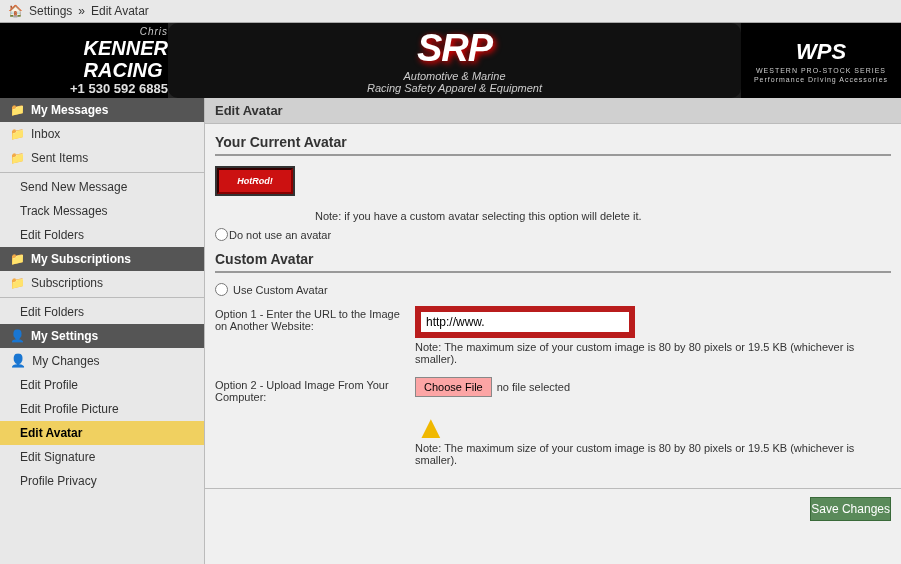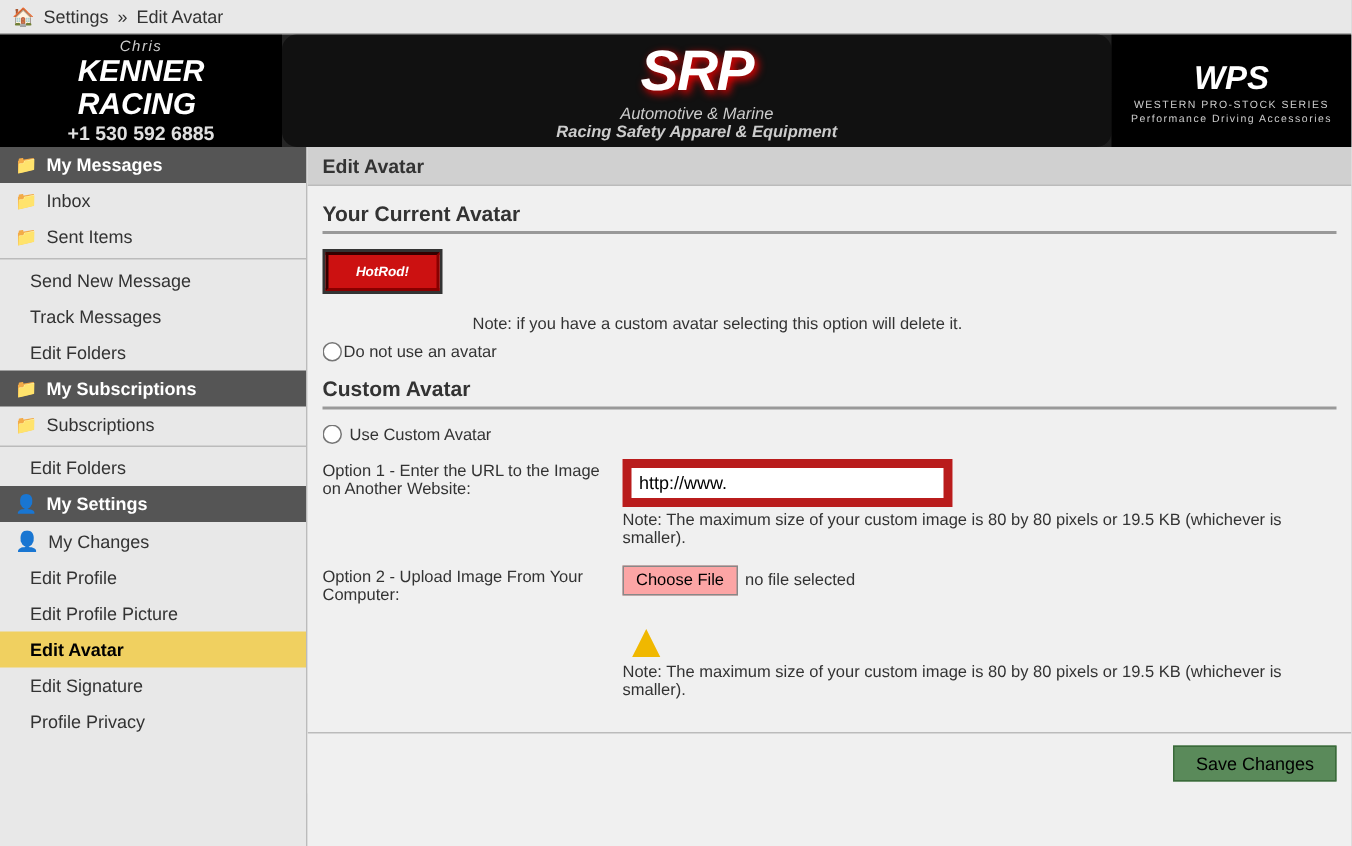--- a/index.html
+++ b/index.html
@@ -4,27 +4,27 @@
   <style>
     * { margin: 0; padding: 0; box-sizing: border-box; }
     body { font-family: Arial, Helvetica, sans-serif; font-size: 12px; background: #c0c0c0; width: 901px; height: 564px; overflow: hidden; }
 
     
     .top-bar { background: #e8e8e8; border-bottom: 1px solid #aaa; padding: 4px 8px; display: flex; align-items: center; gap: 6px; font-size: 12px; color: #333; }
 
     
     .banner { width: 100%; height: 75px; background: linear-gradient(135deg, #1a1a1a 0%, #2a2a2a 40%, #1a1a1a 100%); display: flex; align-items: center; justify-content: center; overflow: hidden; position: relative; }
     .banner-inner { display: flex; align-items: center; justify-content: space-between; width: 100%; height: 100%; }
-    .banner-left { background: #000; height: 100%; width: 188px; display: flex; flex-direction: column; align-items: center; justify-content: center; color: #fff; }
+    .banner-left { background: #000; height: 100%; width: 168px; display: flex; flex-direction: column; align-items: flex-end; justify-content: center; color: #fff; }
     .kenner-text { font-size: 10px; color: #ccc; font-style: italic; letter-spacing: 1px; }
     .kenner-phone { font-size: 13px; color: #e0e0e0; font-weight: bold; }
     .banner-center { background: #111; height: 100%; flex: 1; display: flex; flex-direction: column; align-items: center; justify-content: center; border-radius: 10px; }
     .srp-logo { font-size: 38px; font-weight: 900; color: #fff; font-style: italic; letter-spacing: -1px; text-shadow: 2px 2px 6px #ff0000; }
     .srp-sub1 { font-size: 11px; color: #ccc; font-style: italic; }
-    .srp-sub2 { font-size: 11px; color: #ccc; font-style: italic; font-weight: bold; }
+    .srp-sub2 { font-size: 11px; color: #ccc; font-style: italic; }
     .banner-right { background: #000; height: 100%; width: 160px; display: flex; flex-direction: column; align-items: center; justify-content: center; gap: 2px; }
     .wps-logo { font-size: 22px; font-weight: 900; color: #fff; font-style: italic; text-shadow: 1px 1px 3px rgba(0,0,0,0.8); }
     .wps-sub { font-size: 7px; color: #ccc; text-align: center; letter-spacing: 1px; }
 
     
     .main-layout { display: flex; height: calc(564px - 22px - 75px); }
 
     
     .sidebar { width: 205px; background: #e8e8e8; border-right: 1px solid #bbb; flex-shrink: 0; overflow-y: auto; }
     .sidebar-section-header { background: #555; color: #fff; padding: 5px 10px; font-size: 12px; font-weight: bold; display: flex; align-items: center; gap: 6px; }
@@ -53,21 +53,21 @@
     .option-note { font-size: 11px; color: #333; margin-top: 3px; }
 
     .file-upload-row { display: flex; align-items: center; gap: 5px; }
     .choose-file-btn { background: #fca5a5; border: 1px solid #888; padding: 3px 8px; font-size: 11px; cursor: pointer; }
     .no-file-text { font-size: 11px; color: #333; }
 
     
     .arrow-indicator { font-size: 36px; color: #f0b800; margin-top: 5px; display: inline-block; transform: none; }
 
     .footer-buttons { display: flex; justify-content: flex-end; gap: 5px; padding: 8px 10px; border-top: 1px solid #bbb; background: #f0f0f0; }
-    .btn-save { background: #5a8a5a; color: #000000; border: 1px solid #3a6a3a; padding: 4px 14px; font-size: 12px; cursor: pointer; }
+    .btn-save { background: #5a8a5a; color: #ffffff; border: 1px solid #3a6a3a; padding: 4px 0; font-size: 12px; cursor: pointer; }
     .btn-reset { background: #888; color: #fff; border: 1px solid #666; padding: 4px 14px; font-size: 12px; cursor: pointer; }
 
     .avatar-top-row { display: flex; gap: 20px; }
     .avatar-top-left { }
     .avatar-top-right { font-size: 11px; color: #333; padding-top: 4px; }
   </style>
 </head>
 <body>
 
 <div class="top-bar">

